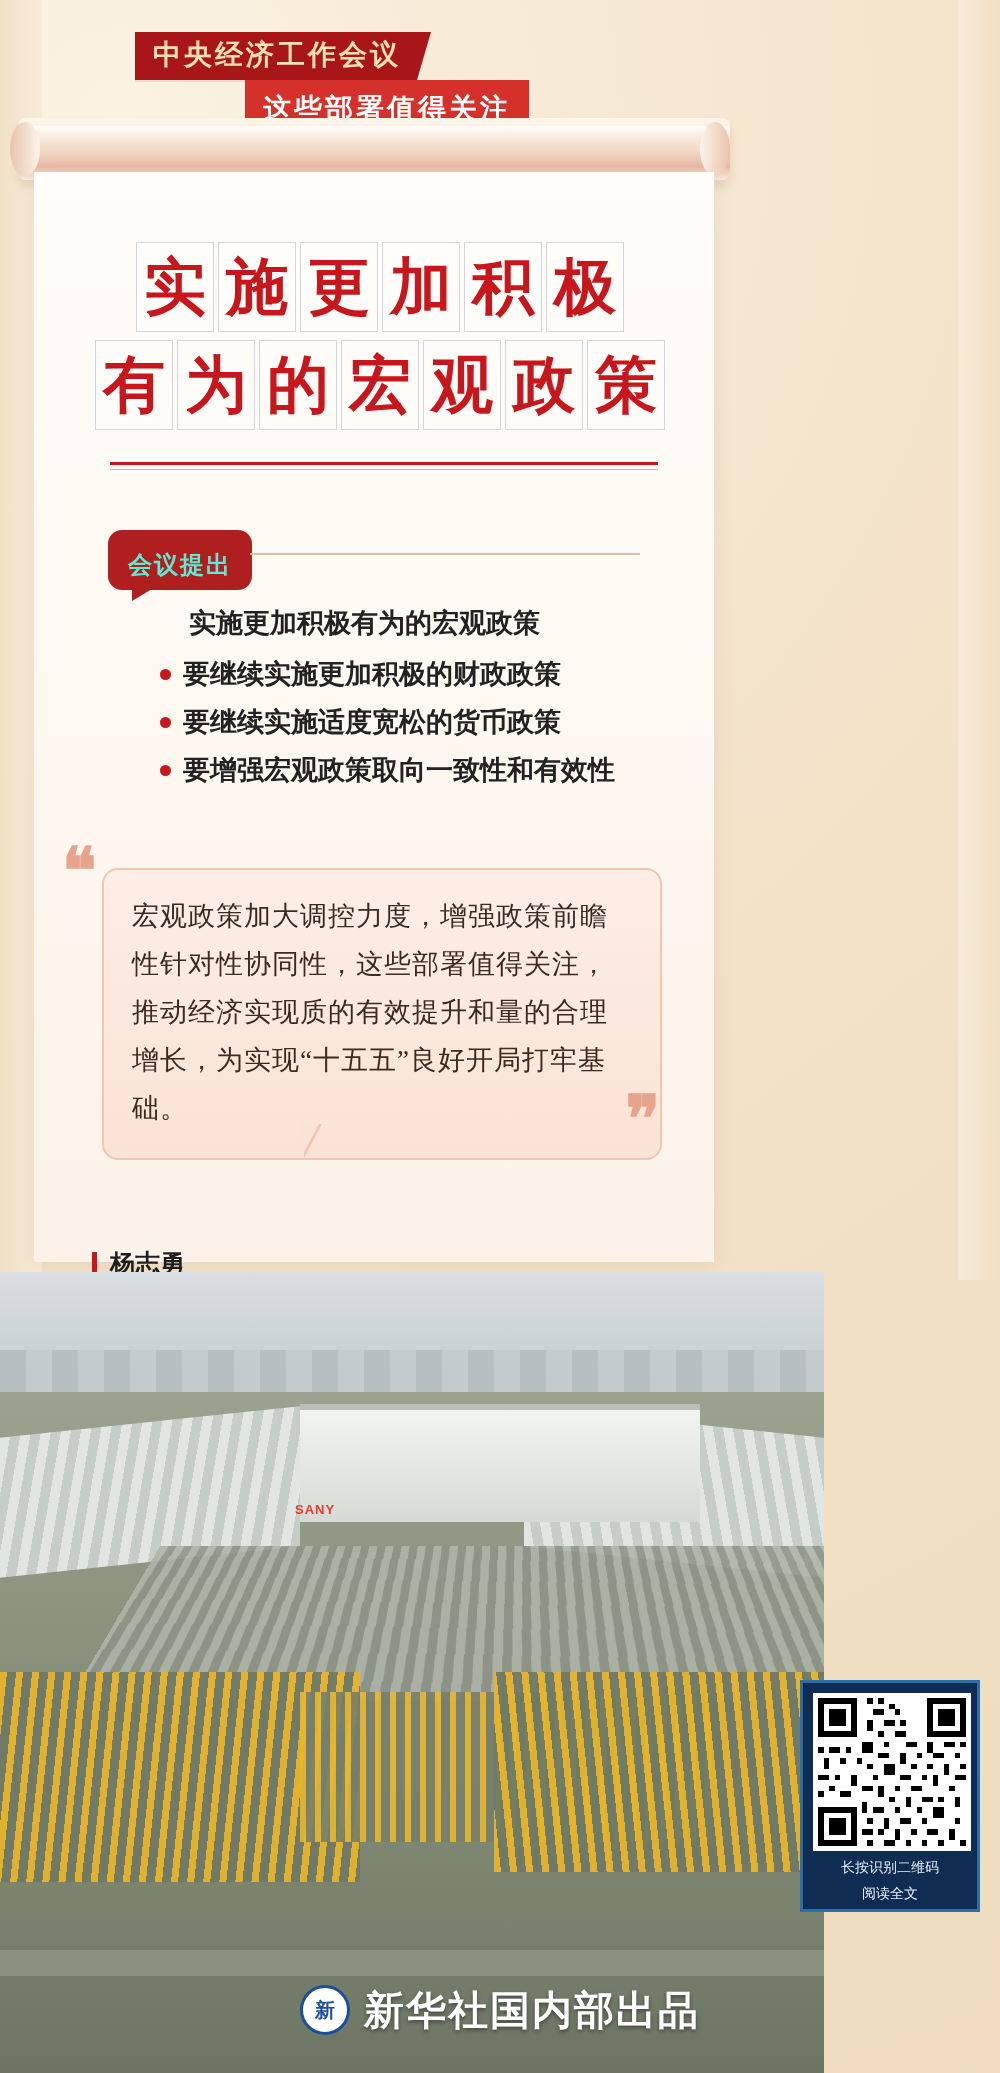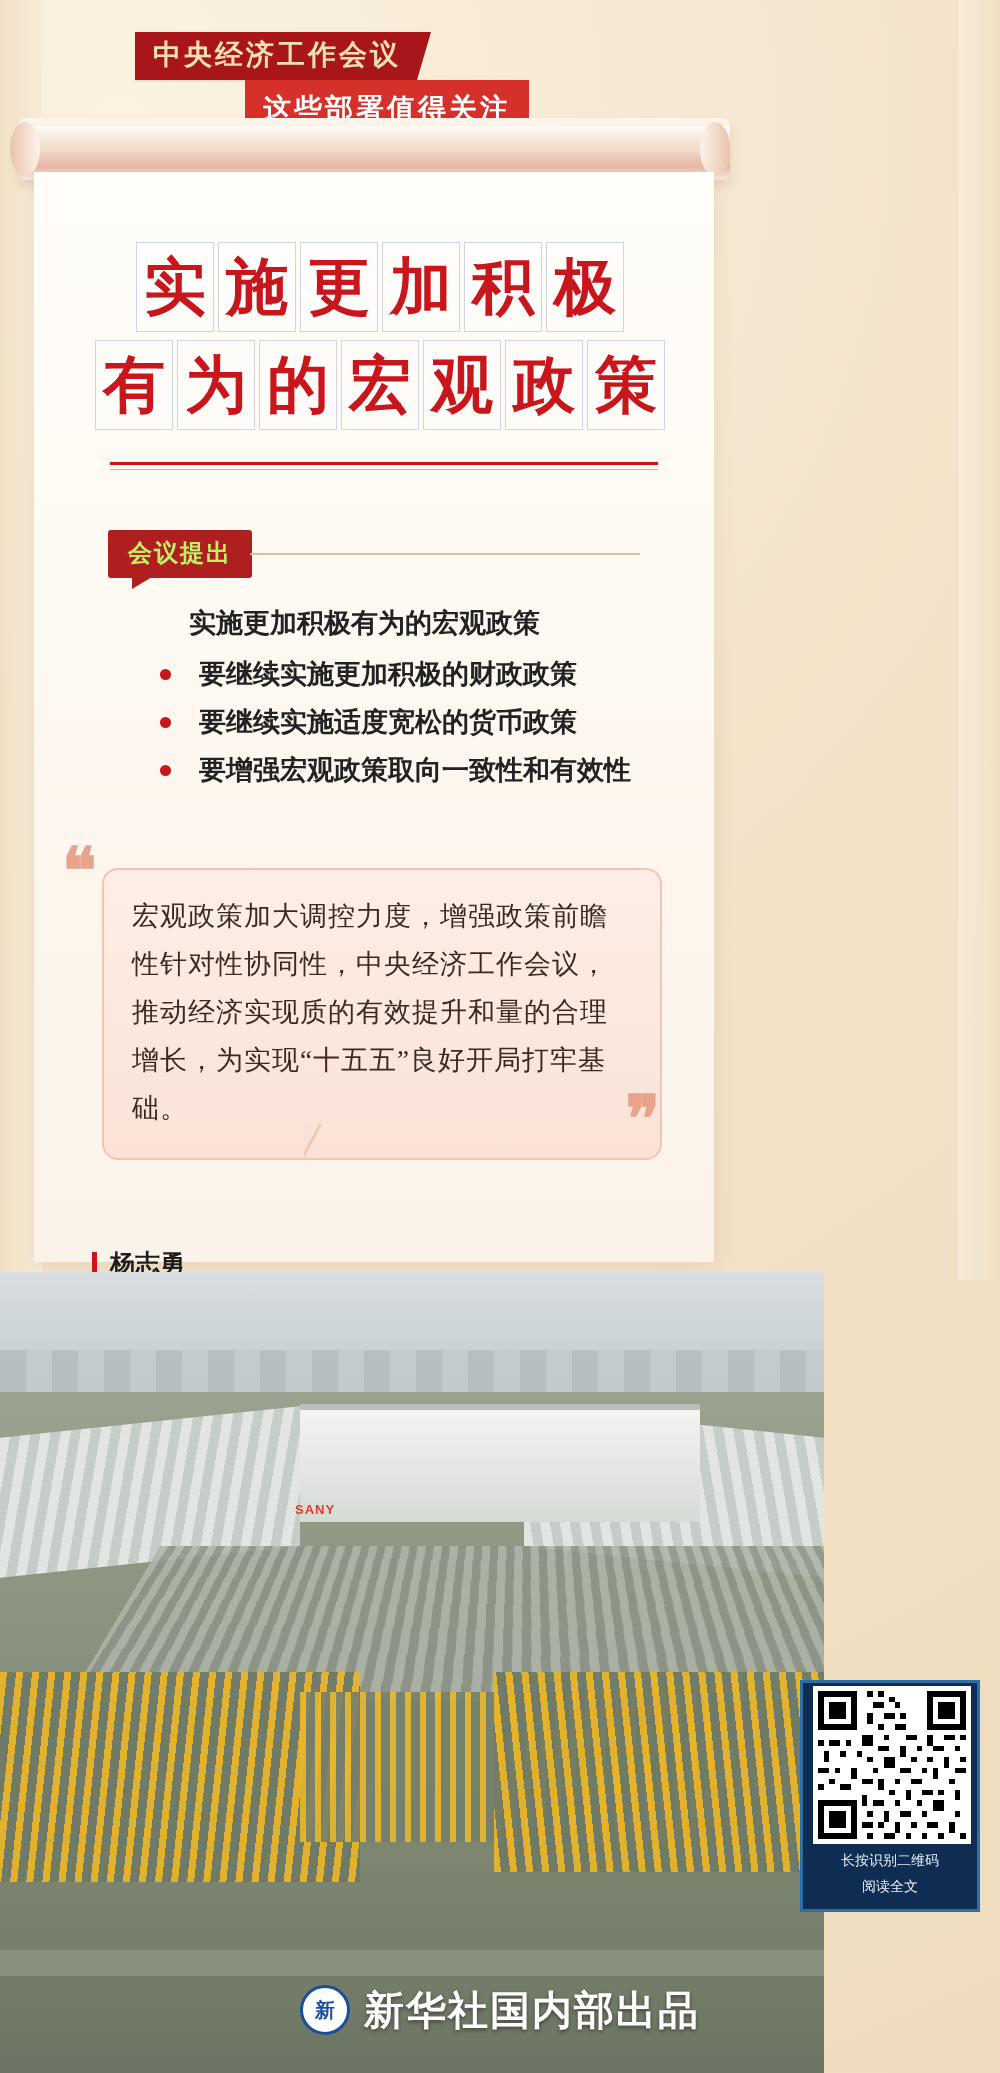--- a/index.html
+++ b/index.html
@@ -114,25 +114,25 @@
     position:absolute;left:110px;top:462px;width:548px;height:0;
     border-top:3px solid #c8161d;
   }
   .hl-rule:after{
     content:"";position:absolute;left:0;top:4px;width:548px;border-top:1px solid #e3a9a4;
   }
 
   
   .tag{
     position:absolute;left:108px;top:530px;
-    background:#b01f1f;color:#bef264;
+    background:#b01f1f;color:#5eead4;
     font-family:"Liberation Serif", serif;font-weight:bold;
     font-size:24px;letter-spacing:2px;
-    padding:7px 20px 9px 20px;
-    border-radius:3px;
+    padding:19px 20px 9px 20px;
+    border-radius:14px;
   }
   .tag:after{
     content:"";position:absolute;left:24px;bottom:-11px;
     width:0;height:0;border-left:0 solid transparent;
     border-right:20px solid transparent;border-top:12px solid #b01f1f;
   }
   .tag-line{
     position:absolute;left:250px;top:553px;width:390px;border-top:2px solid #d8bfa5;
   }
 
@@ -141,21 +141,21 @@
     position:absolute;left:148px;top:600px;width:520px;
     font-family:"Liberation Serif", serif;
     color:#2a2a2a;
   }
   .pt-head{
     font-size:27px;line-height:46px;font-weight:bold;color:#222;
     margin-bottom:4px;
     margin-left:41px;
   }
   .pt{
-    display:flex;align-items:flex-start;gap:28px;
+    display:flex;align-items:flex-start;gap:12px;
     font-size:27px;line-height:48px;font-weight:bold;color:#222;
     margin-left:12px;
   }
   .dot{
     width:11px;height:11px;border-radius:50%;background:#c8161d;
     margin-top:19px;flex:none;
   }
 
   
   .quote-wrap{position:absolute;left:62px;top:840px;width:620px;}
@@ -273,21 +273,21 @@
     color:#e63a2e;font-size:13px;font-weight:bold;letter-spacing:1px;
     font-family:"Liberation Sans", sans-serif;
   }
 
   
   .qr-box{
     position:absolute;right:20px;top:1680px;width:180px;height:232px;
     background:#0f2c52;
     border:3px solid #2b6ea8;
     box-sizing:border-box;
-    padding:3px 10px 6px 10px;
+    padding:10px 10px 6px 10px;
   }
   .qr{
     width:158px;height:158px;background:#fff;position:relative;
   }
   .qr-cap{
     color:#e8eef6;font-size:14px;text-align:center;line-height:20px;margin-top:6px;
     font-family:"Liberation Sans", sans-serif;
   }
 
   
@@ -363,21 +363,21 @@
     </div>
     <div class="pt">
       <span class="dot"></span>
       <span>要增强宏观政策取向一致性和有效性</span>
     </div>
   </div>
 
   <div class="quote-wrap">
     <div class="qmark-open">❝</div>
     <div class="bubble">
-      <p>宏观政策加大调控力度，增强政策前瞻性针对性协同性，中央经济工作会议，推动经济实现质的有效提升和量的合理增长，为实现“十五五”良好开局打牢基础。</p>
+      <p>宏观政策加大调控力度，增强政策前瞻性针对性协同性，这些部署值得关注，推动经济实现质的有效提升和量的合理增长，为实现“十五五”良好开局打牢基础。</p>
     </div>
     <div class="tail"></div>
     <div class="qmark-close">❞</div>
   </div>
 
   <div class="attrib">
     <div class="attrib-bar"></div>
     <div class="attrib-name">杨志勇</div>
     <div class="attrib-org">院长</div>
   </div>

